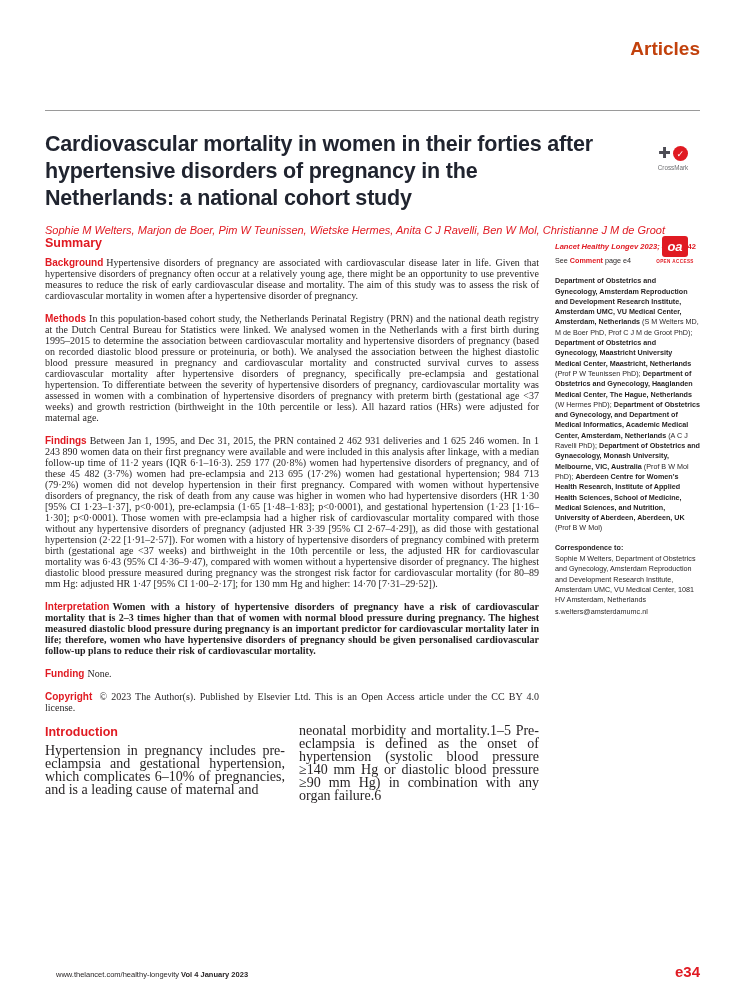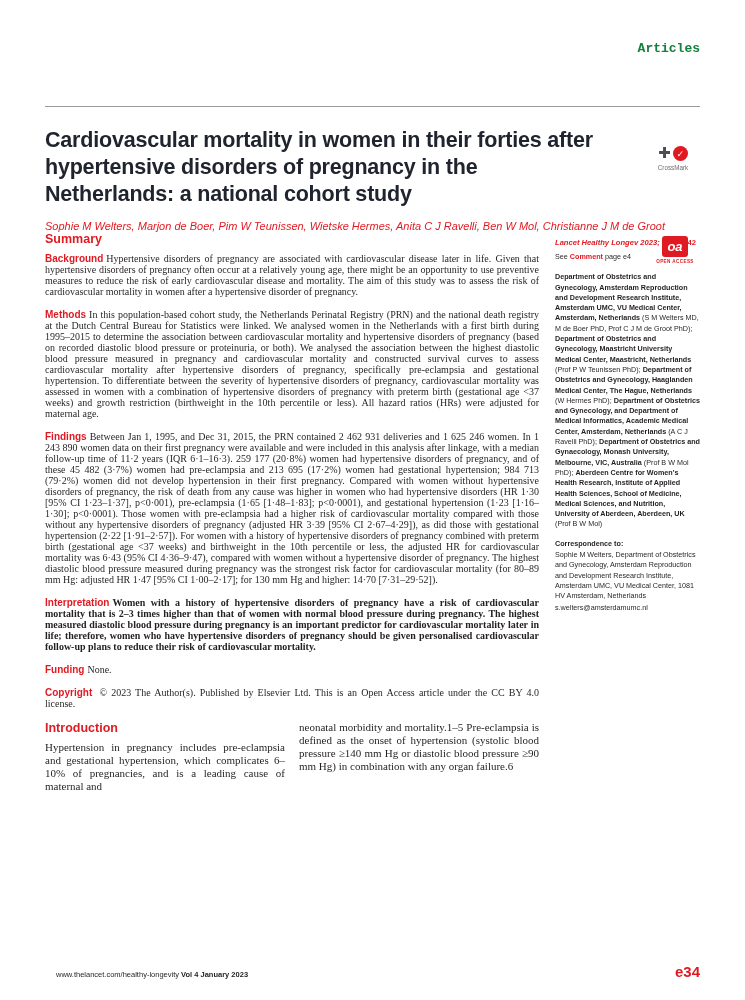--- a/index.html
+++ b/index.html
@@ -3,22 +3,22 @@
 <meta charset="utf-8">
 <style>
   :root{ --accent:#e01a22; --title:#20242f; --rule:#9a9a9a; }
   html,body{ margin:0; padding:0; }
   body{ width:745px; height:1000px; background:#ffffff; color:#231f20;
         font-family:"Liberation Serif", serif; }
   .page{ position:relative; width:745px; height:1000px; padding:26px 45px 0 45px;
          box-sizing:border-box; overflow:hidden; background:#fff; }
 
   .header-row{ text-align:right; margin-top:12px; }
-  .articles{ font-family:Liberation Mono, monospace; font-weight:700;
-             font-size:13px; color:#15803d; }
+  .articles{ font-family:Liberation Sans, sans-serif; font-weight:700;
+             font-size:19px; color:#c2410c; }
   .top-rule{ height:1px; background:var(--rule); margin-top:50px; }
 
   .title{ font-family:"Liberation Sans", sans-serif; font-weight:700;
           font-size:21.5px; line-height:27px; color:var(--title);
           width:548px; margin:20px 0 0 0; letter-spacing:-0.2px; }
   .authors{ font-family:"Liberation Sans", sans-serif; font-size:11px;
             font-style:italic; color:var(--accent); margin:12px 0 0 0; }
 
   .crossmark{ position:absolute; top:146px; right:48px; width:48px; text-align:center; cursor:pointer; }
   .cm-icon{ display:flex; align-items:center; justify-content:center; gap:2px; }
@@ -46,21 +46,21 @@
                 font-size:12.5px; color:var(--accent); margin:0 0 7px 0; }
   .sum-p{ font-size:10px; line-height:11px; text-align:justify; margin:0 0 12px 0; }
   .sum-p.bold{ font-weight:700; }
   .sec-label{ font-family:"Liberation Sans", sans-serif; font-weight:700;
               color:var(--accent); margin-right:3px; }
   .copyright{ margin-top:2px; }
 
   .intro-row{ display:flex; gap:14px; margin-top:8px; }
   .intro-col{ flex:0 0 240px; width:240px; }
   .intro-h{ margin-bottom:6px; }
-  .body-p{ font-size:11px; line-height:12.9px; text-align:justify; margin:0; }
+  .body-p{ font-size:14px; line-height:12.9px; text-align:justify; margin:0; }
 
   .sb-p{ margin:0 0 9px 0; }
   .sb-p.citation{ font-size:7.6px; line-height:10px; margin-bottom:4px; }
   .sb-p.seecomment{ margin-bottom:10px; }
   .sb-p.corr-label{ margin-bottom:1px; }
   .sb-p.corr{ margin-bottom:1px; }
 
   .footer{ position:absolute; left:56px; right:45px; bottom:20px;
            display:flex; justify-content:space-between; align-items:baseline;
            font-family:"Liberation Sans", sans-serif; font-size:7.5px; color:#231f20; }

